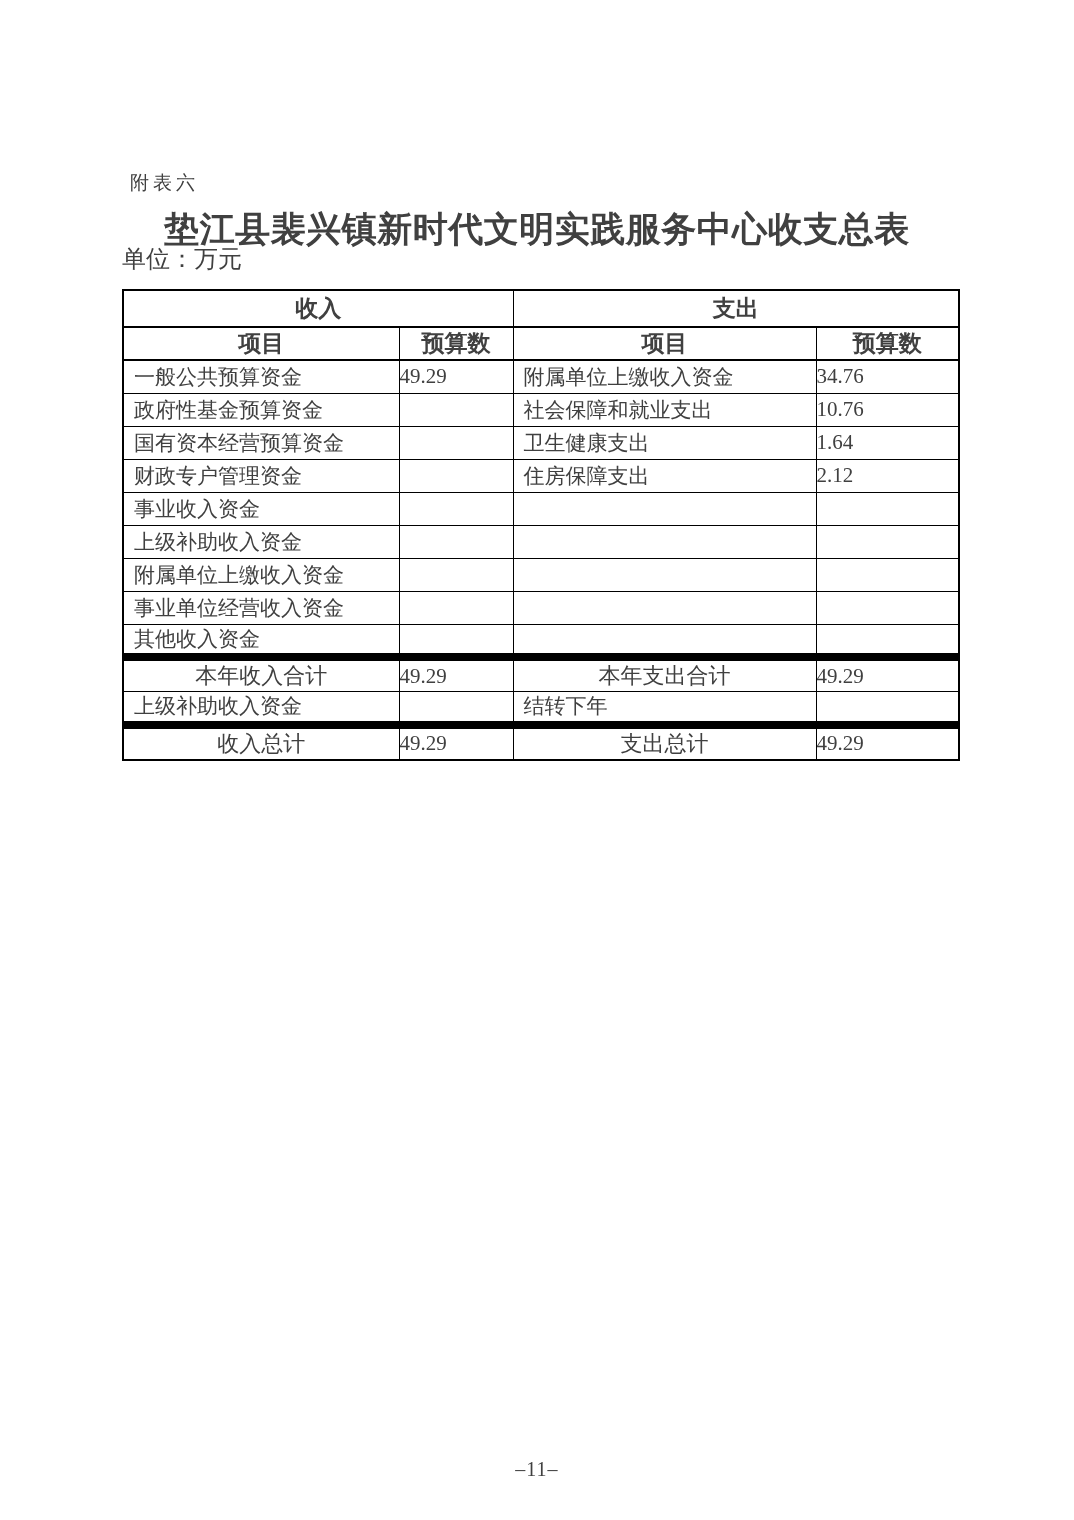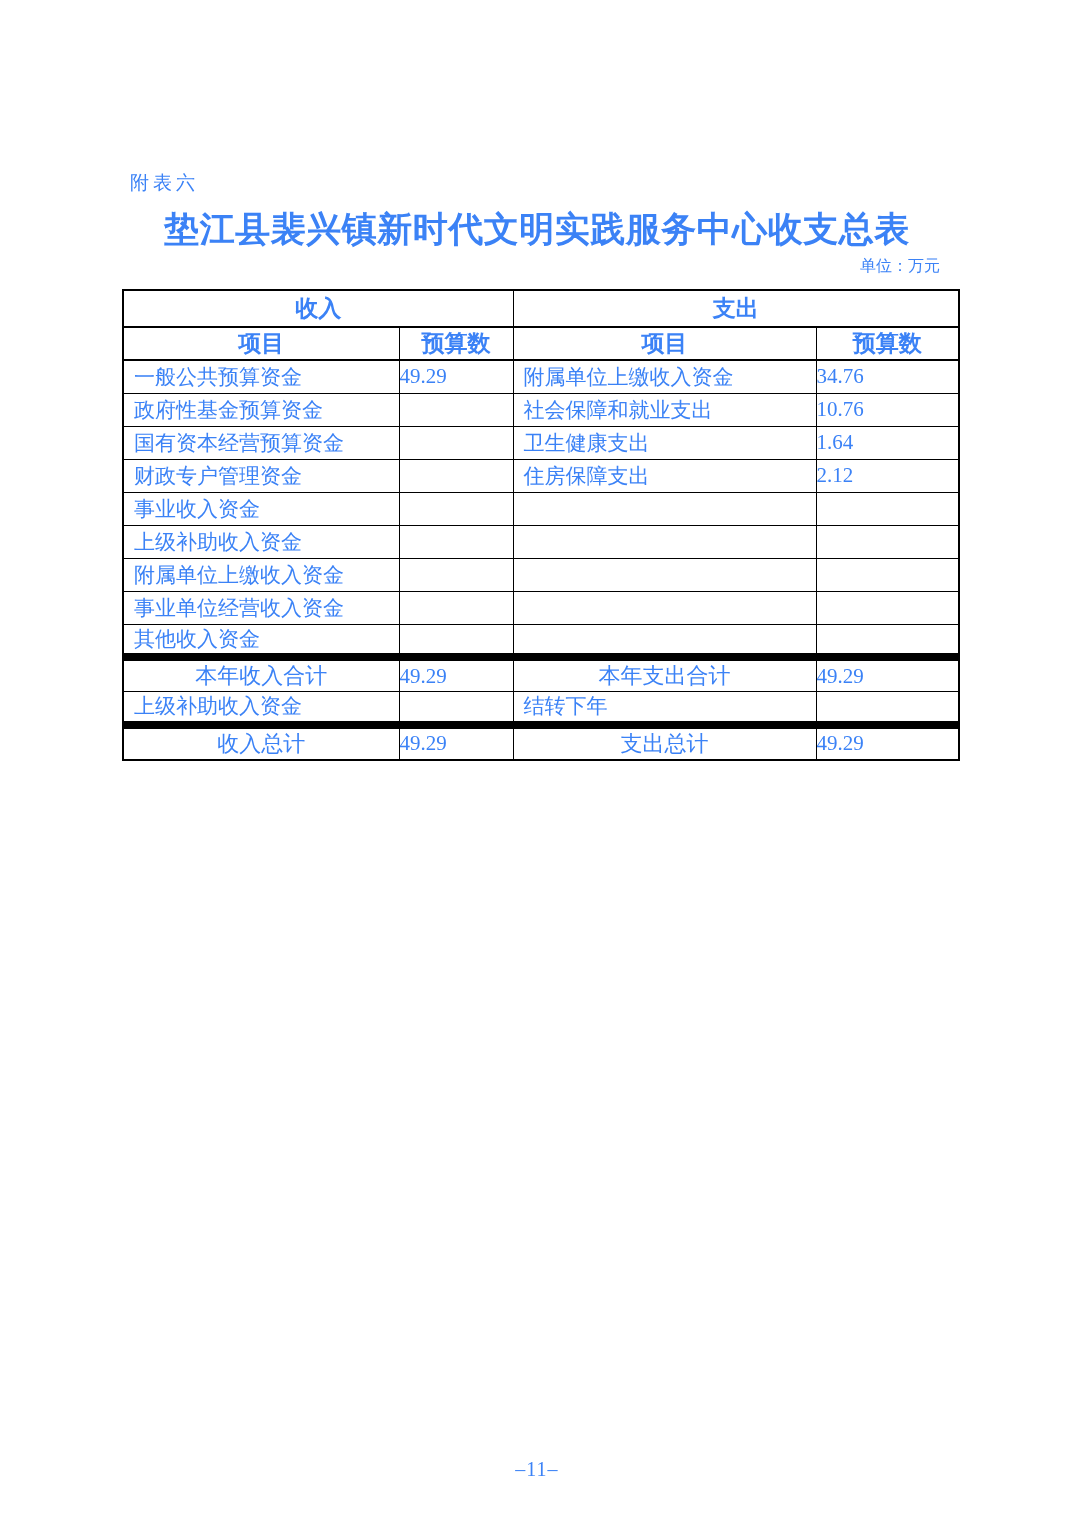--- a/index.html
+++ b/index.html
@@ -4,21 +4,21 @@
 <style>
   * { margin: 0; padding: 0; box-sizing: border-box; }
   html, body { background: #888; }
   .page {
     position: relative;
     width: 1074px;
     height: 1520px;
     background: #ffffff;
     margin: 0 auto;
     font-family: "Liberation Serif", "DejaVu Serif", serif;
-    color: #3b82f6;
+    color: #404040;
     overflow: hidden;
   }
   .appendix-label {
     position: absolute;
     left: 130px;
     top: 170px;
     font-size: 19px;
     letter-spacing: 4px;
   }
   .doc-title {
@@ -27,26 +27,25 @@
     width: 100%;
     top: 206px;
     text-align: center;
     font-size: 35px;
     font-weight: bold;
     letter-spacing: 0.5px;
     white-space: nowrap;
   }
   .unit-note {
     position: absolute;
-    top: 256px;
+    top: 243px;
     left: 122px;
     width: 836px;
-    text-align: right;
     padding-right: 18px;
-    font-size: 16px;
+    font-size: 24px;
   }
   table.budget-table {
     position: absolute;
     left: 122px;
     top: 289px;
     width: 836px;
     border-collapse: collapse;
     table-layout: fixed;
     border: 2px solid #000;
   }

